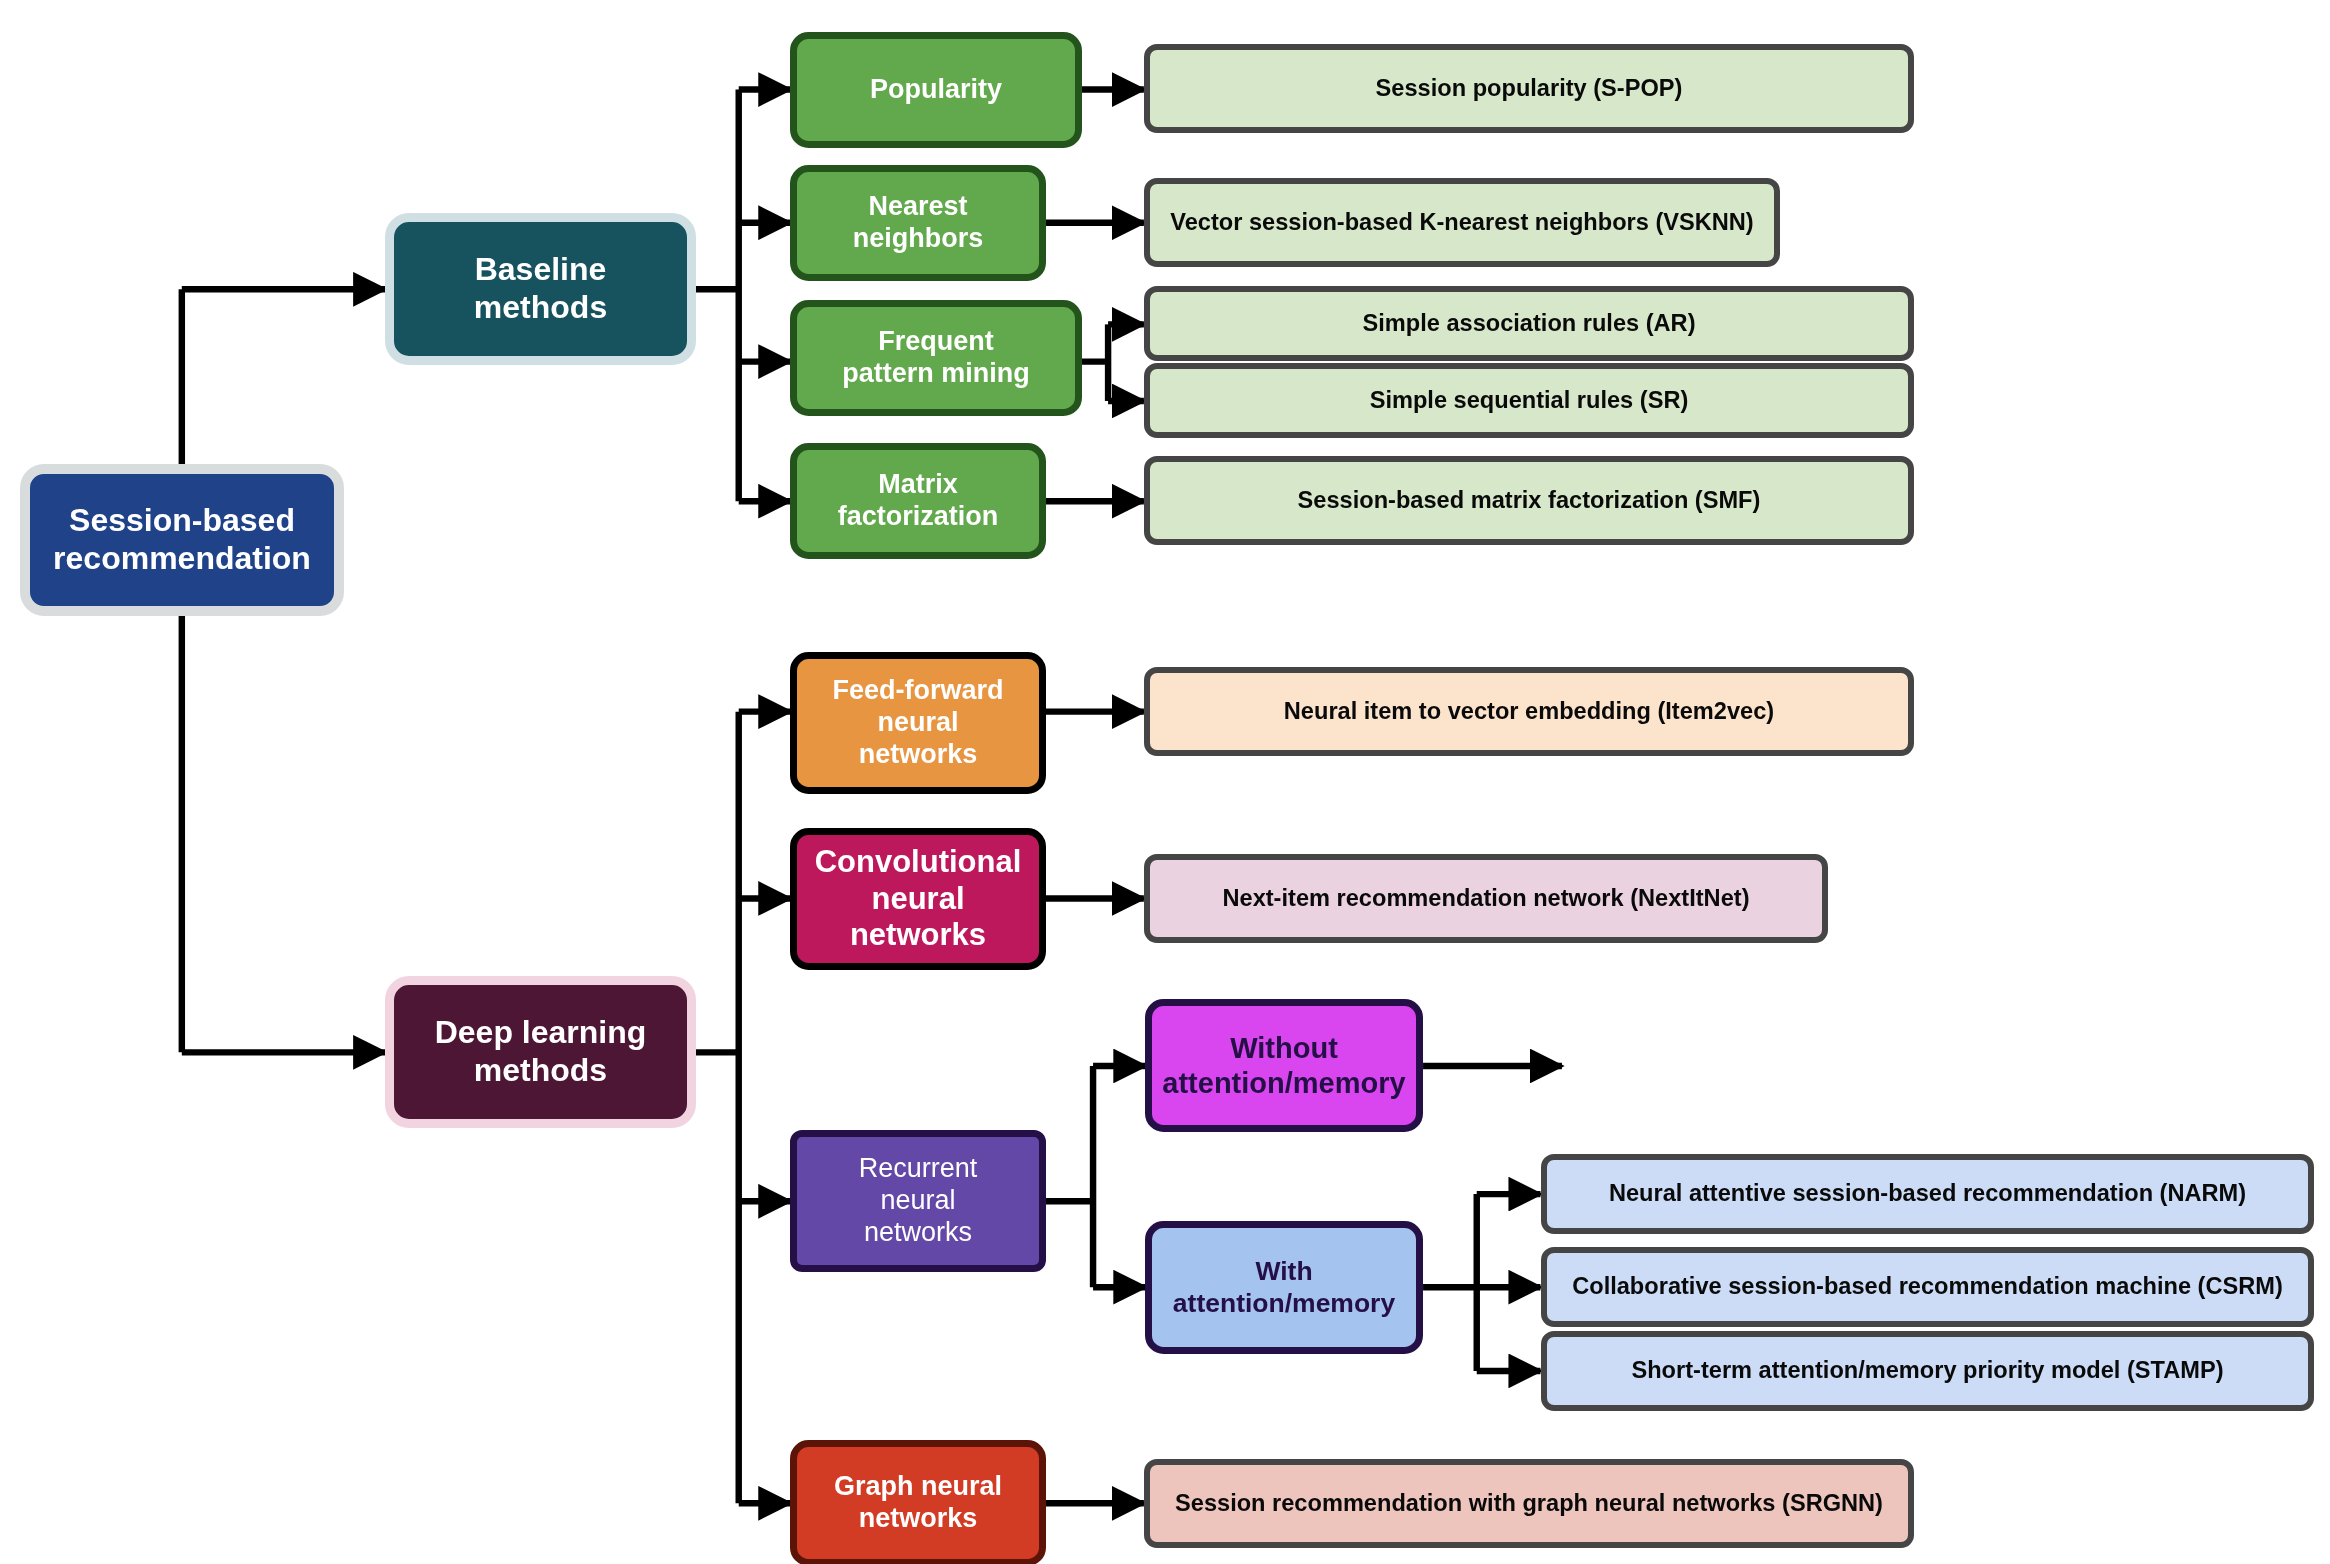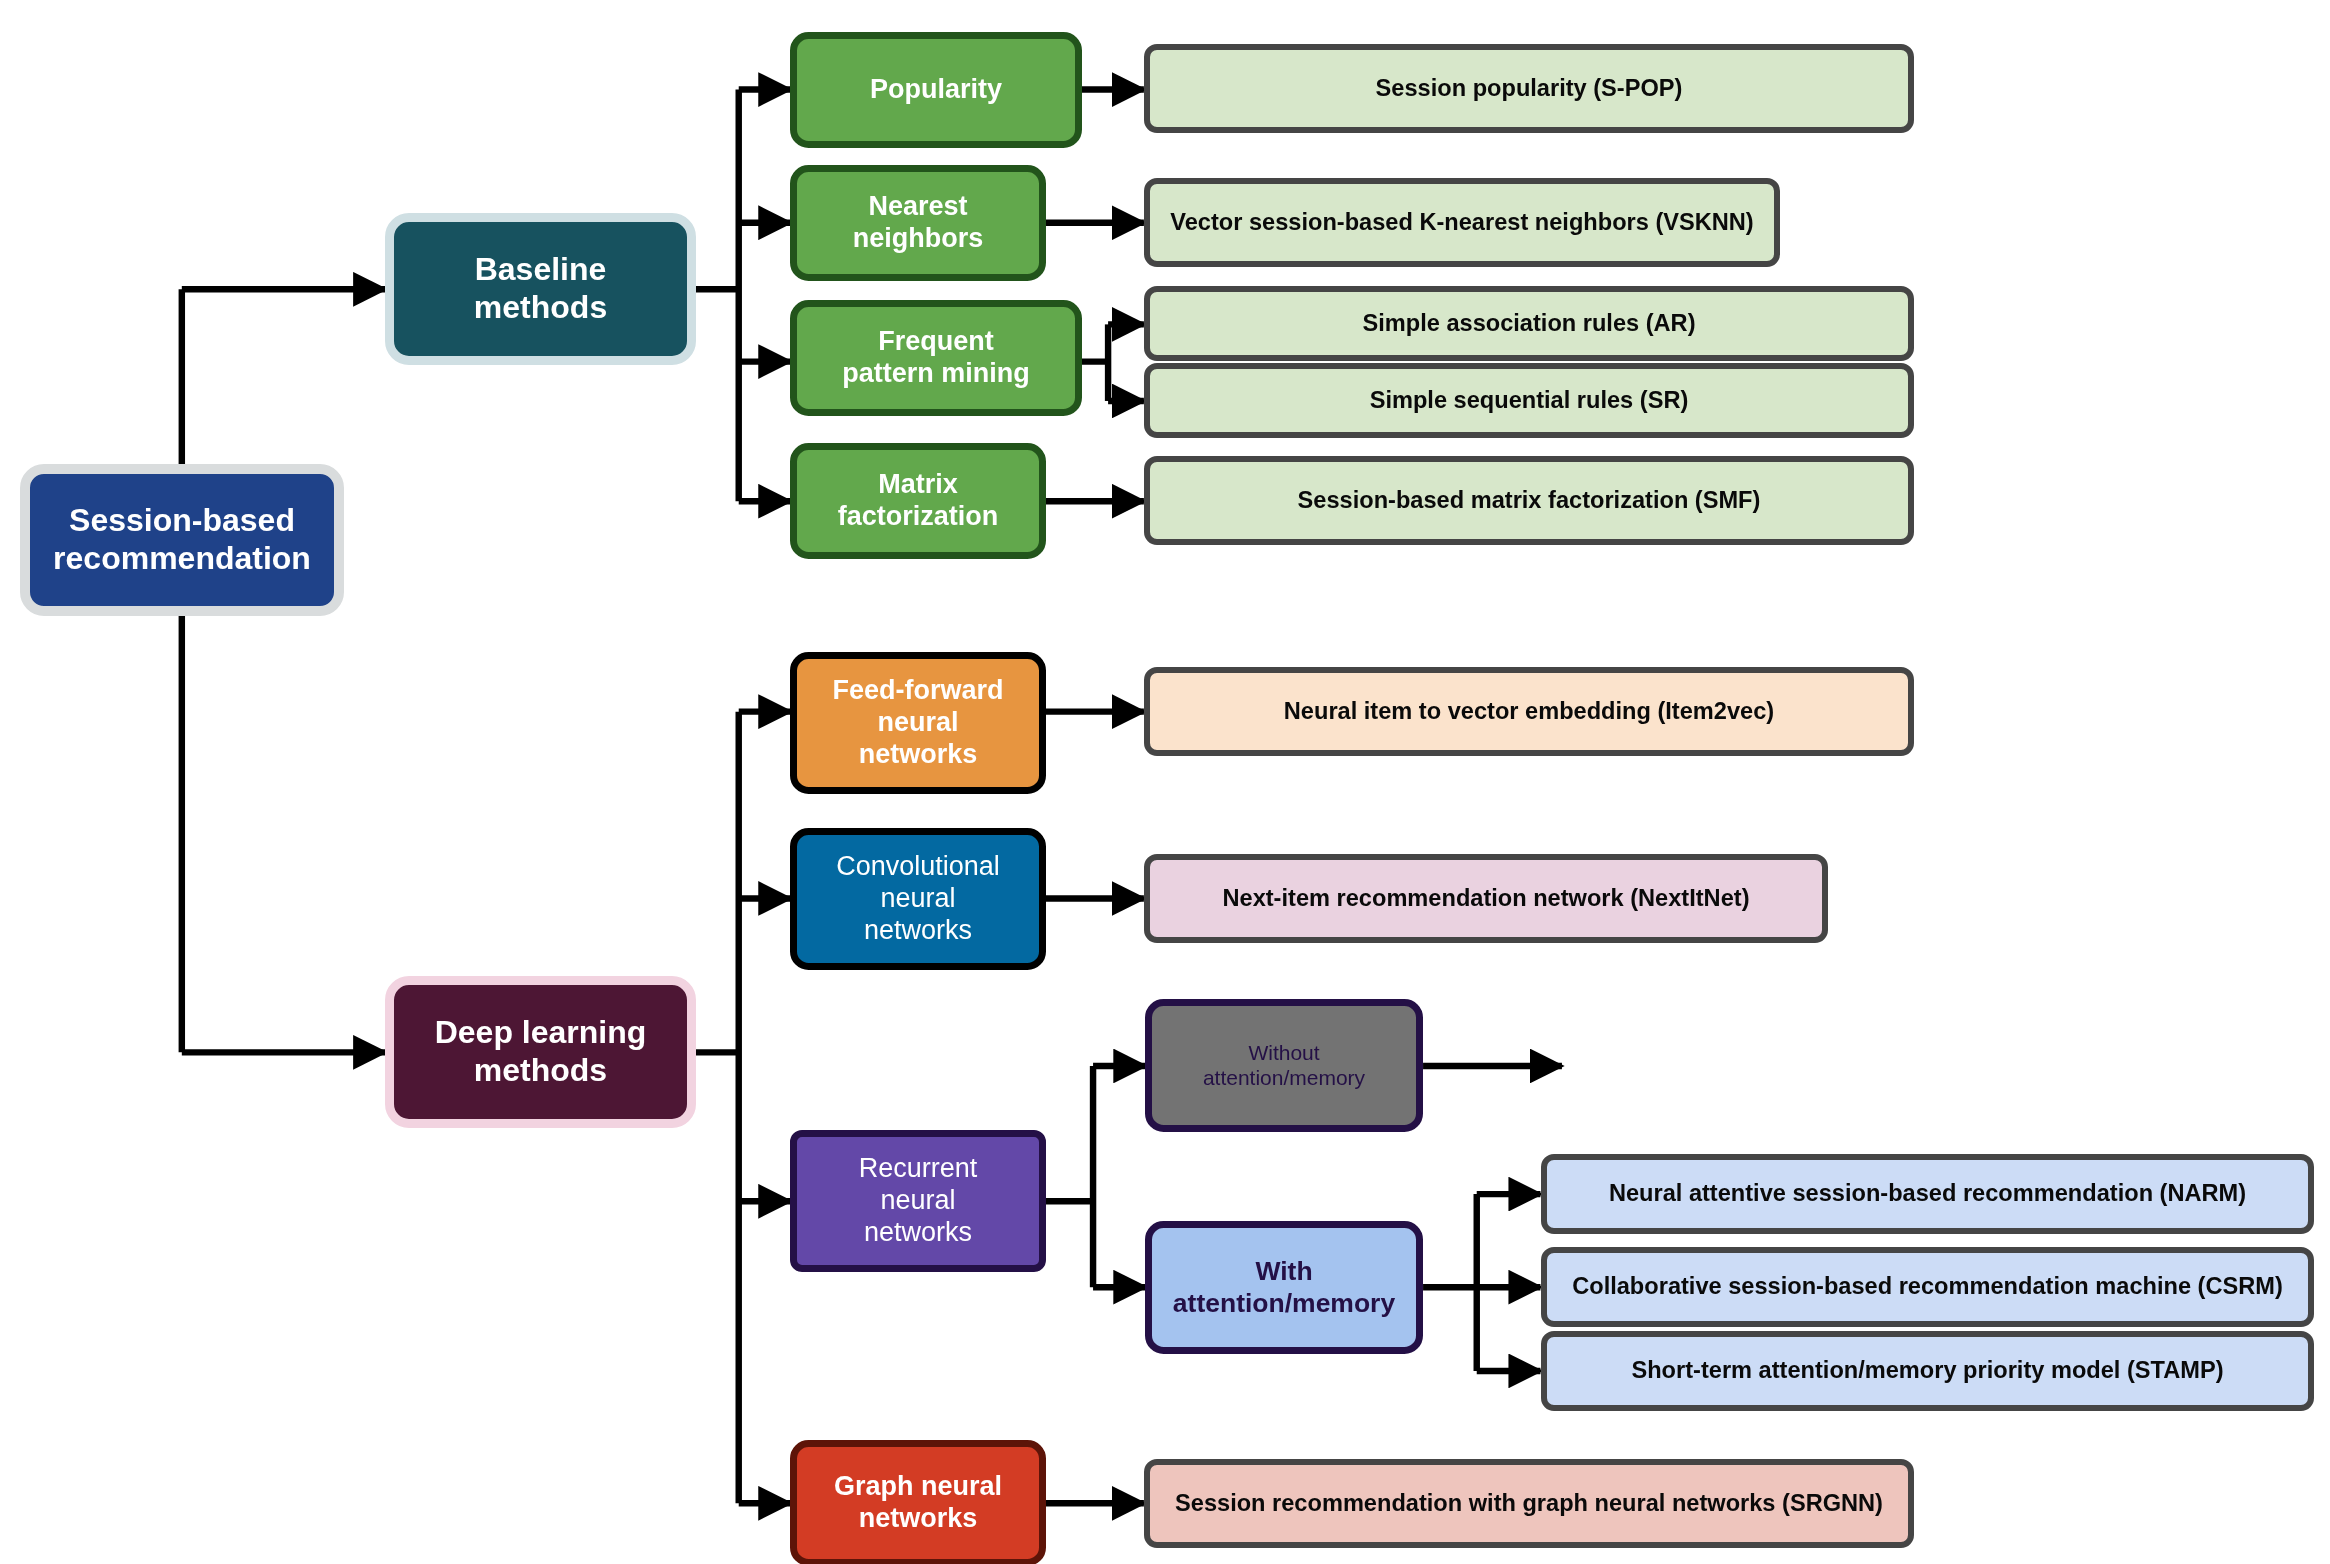--- a/index.html
+++ b/index.html
@@ -86,27 +86,27 @@
   .n-orange {
     background: #e79540;
     color: #ffffff;
     border-color: #000000;
     border-width: 7.9px;
     border-radius: 18.6px;
     font-size: 27px;
     font-weight: bold;
   }
   .n-magenta {
-    background: #0369a1;
+    background: #be185d;
     color: #ffffff;
     border-color: #000000;
     border-width: 7.9px;
     border-radius: 18.6px;
-    font-size: 27px;
-    font-weight: normal;
+    font-size: 31px;
+    font-weight: bold;
   }
   .n-purple {
     background: #6348a8;
     color: #ffffff;
     border-color: #241046;
     border-width: 7.9px;
     border-radius: 12px;
     font-size: 27px;
     font-weight: normal;
   }
@@ -115,27 +115,27 @@
     color: #ffffff;
     border-color: #5d1408;
     border-width: 7.9px;
     border-radius: 18.6px;
     font-size: 27px;
     font-weight: bold;
   }
 
   
   .n-yellow {
-    background: #737373;
+    background: #d946ef;
     color: #241046;
     border-color: #241046;
     border-width: 7.9px;
     border-radius: 18.6px;
-    font-size: 21px;
-    font-weight: normal;
+    font-size: 29px;
+    font-weight: bold;
   }
   .n-blue {
     background: #a4c3ef;
     color: #241046;
     border-color: #241046;
     border-width: 7.9px;
     border-radius: 18.6px;
     font-size: 26.5px;
     font-weight: bold;
   }

